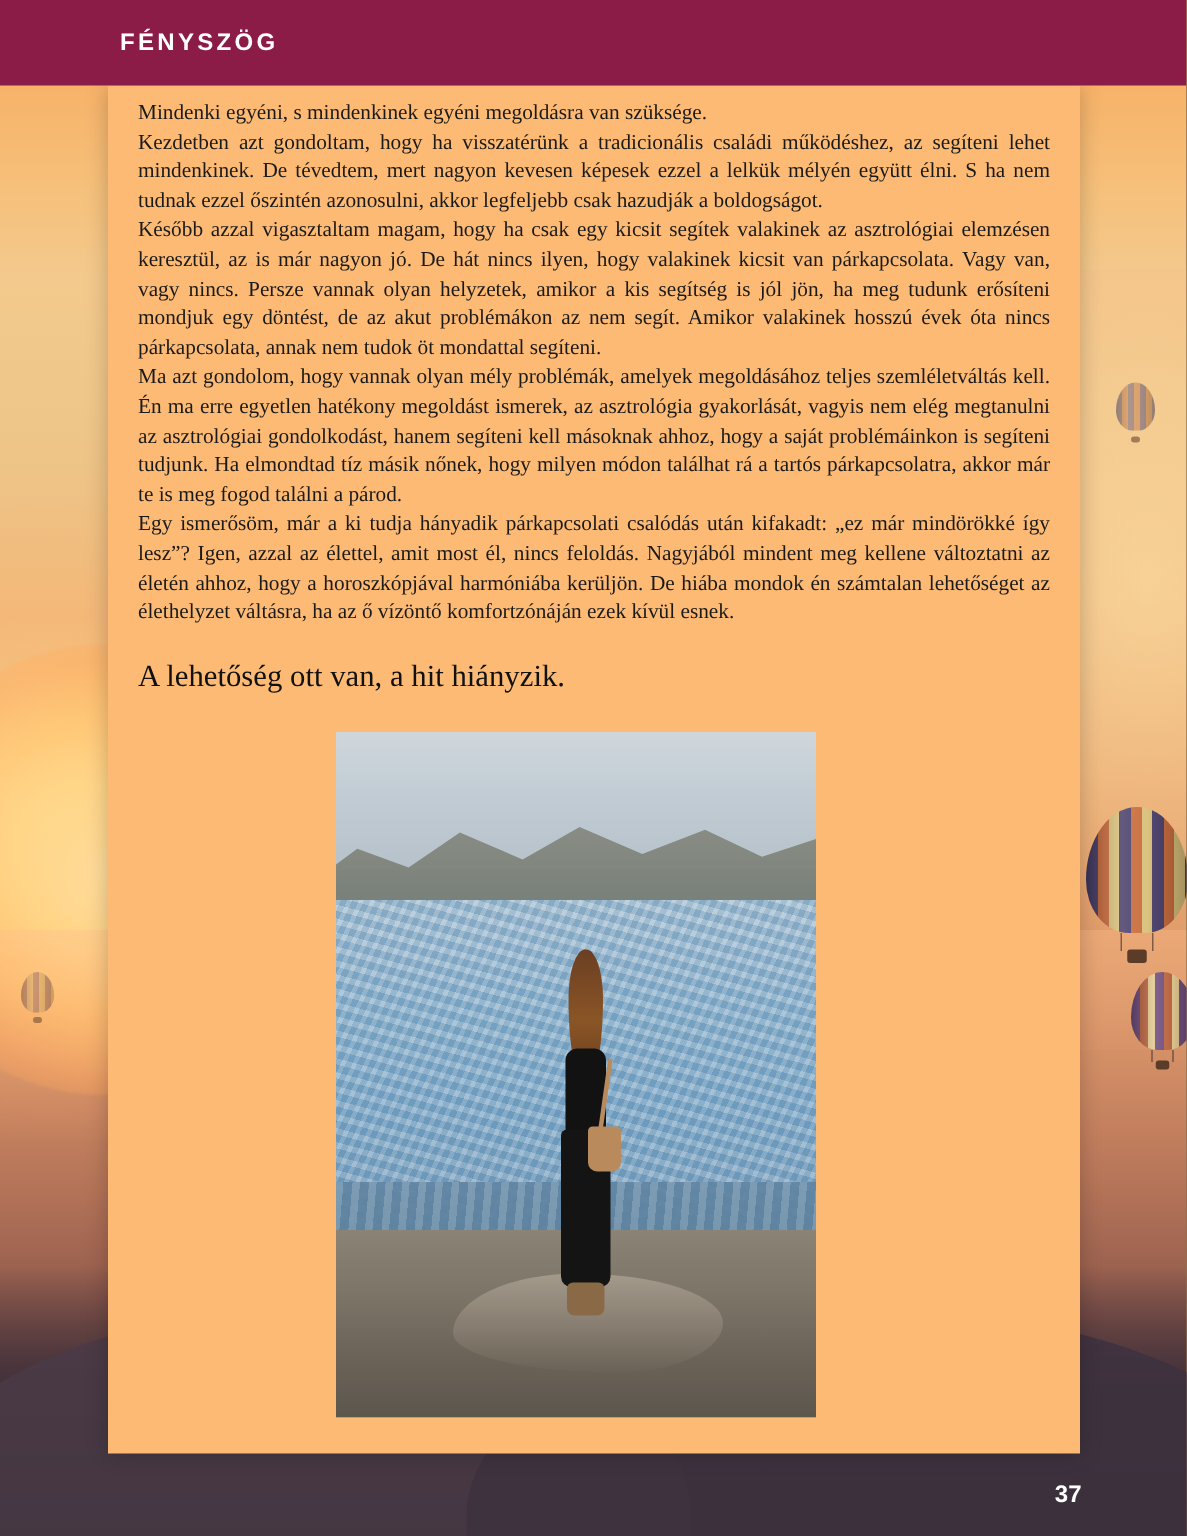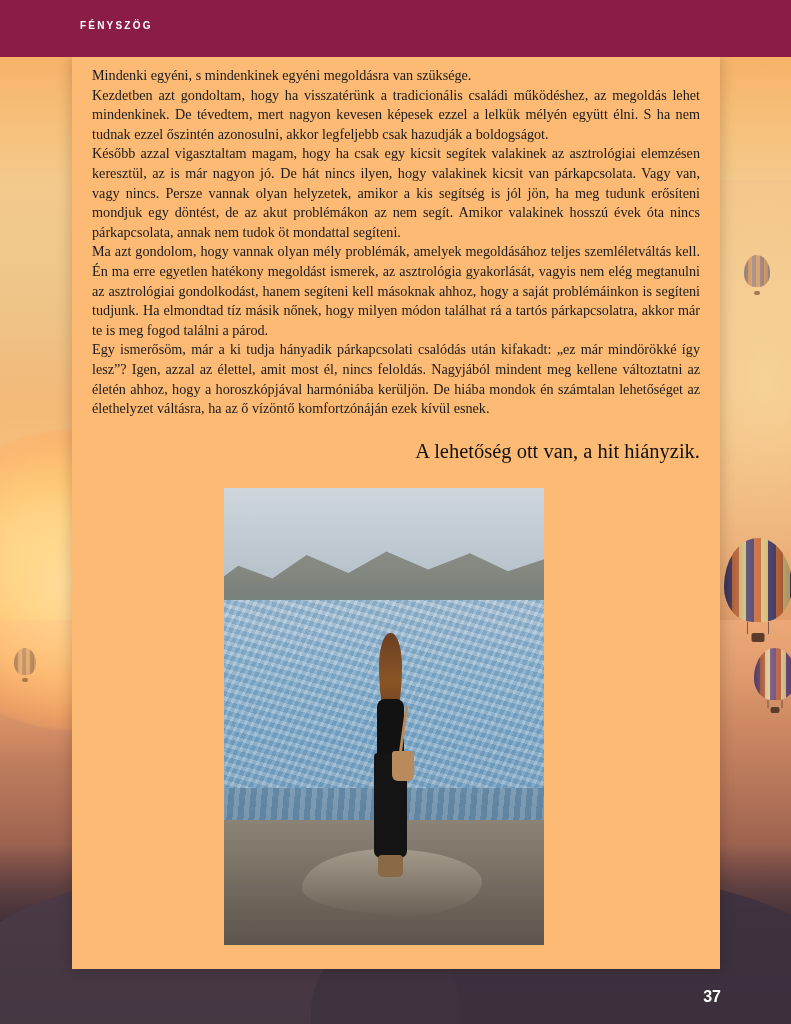--- a/index.html
+++ b/index.html
@@ -157,21 +157,21 @@
     width: 791px;
     height: 57px;
     background: #8b1b47;
   }
   .header-title {
     position: absolute;
     left: 80px;
     top: 20px;
     color: #ffffff;
     font-family: "Liberation Sans", sans-serif;
-    font-size: 10px;
+    font-size: 16px;
     font-weight: bold;
     letter-spacing: 2.2px;
     text-align: center;
   }
 
   
   .body-text {
     position: absolute;
     left: 20px;
     top: 9px;
@@ -185,21 +185,21 @@
   }
   .body-text p {
     margin: 0 0 0 0;
   }
 
   .pull-quote {
     position: absolute;
     left: 20px;
     top: 383px;
     width: 608px;
-    text-align: right;
+    text-align: left;
     font-size: 20.5px;
     color: #111111;
   }
 
   
   .photo {
     position: absolute;
     left: 152px;
     top: 431px;
     width: 320px;
@@ -370,21 +370,21 @@
   <div class="balloon" style="left:14px; top:648px; opacity:0.5;">
     <div class="envelope" style="width:22px;height:27px;
          background: repeating-linear-gradient(90deg,#8a5a5a 0 4px,#caa05f 4px 8px);"></div>
     <div class="basket" style="top:30px;width:6px;height:4px;"></div>
   </div>
 
   <div class="sheet">
 
     <div class="body-text">
       <p>Mindenki egyéni, s mindenkinek egyéni megoldásra van szüksége.</p>
-      <p>Kezdetben azt gondoltam, hogy ha visszatérünk a tradicionális családi működéshez, az megoldás lehet mindenkinek. De tévedtem, mert nagyon kevesen képesek ezzel a lelkük mélyén együtt élni. S ha nem tudnak ezzel őszintén azonosulni, akkor legfeljebb csak hazudják a boldogságot.</p>
+      <p>Kezdetben azt gondoltam, hogy ha visszatérünk a tradicionális családi működéshez, az segíteni lehet mindenkinek. De tévedtem, mert nagyon kevesen képesek ezzel a lelkük mélyén együtt élni. S ha nem tudnak ezzel őszintén azonosulni, akkor legfeljebb csak hazudják a boldogságot.</p>
       <p>Később azzal vigasztaltam magam, hogy ha csak egy kicsit segítek valakinek az asztrológiai elemzésen keresztül, az is már nagyon jó. De hát nincs ilyen, hogy valakinek kicsit van párkapcsolata. Vagy van, vagy nincs. Persze vannak olyan helyzetek, amikor a kis segítség is jól jön, ha meg tudunk erősíteni mondjuk egy döntést, de az akut problémákon az nem segít. Amikor valakinek hosszú évek óta nincs párkapcsolata, annak nem tudok öt mondattal segíteni.</p>
       <p>Ma azt gondolom, hogy vannak olyan mély problémák, amelyek megoldásához teljes szemléletváltás kell. Én ma erre egyetlen hatékony megoldást ismerek, az asztrológia gyakorlását, vagyis nem elég megtanulni az asztrológiai gondolkodást, hanem segíteni kell másoknak ahhoz, hogy a saját problémáinkon is segíteni tudjunk. Ha elmondtad tíz másik nőnek, hogy milyen módon találhat rá a tartós párkapcsolatra, akkor már te is meg fogod találni a párod.</p>
       <p>Egy ismerősöm, már a ki tudja hányadik párkapcsolati csalódás után kifakadt: „ez már mindörökké így lesz”? Igen, azzal az élettel, amit most él, nincs feloldás. Nagyjából mindent meg kellene változtatni az életén ahhoz, hogy a horoszkópjával harmóniába kerüljön. De hiába mondok én számtalan lehetőséget az élethelyzet váltásra, ha az ő vízöntő komfortzónáján ezek kívül esnek.</p>
     </div>
 
     <div class="pull-quote">A lehetőség ott van, a hit hiányzik.</div>
 
     <div class="photo">
       <div class="ph-sky"></div>
       <div class="ph-mtn"></div>

